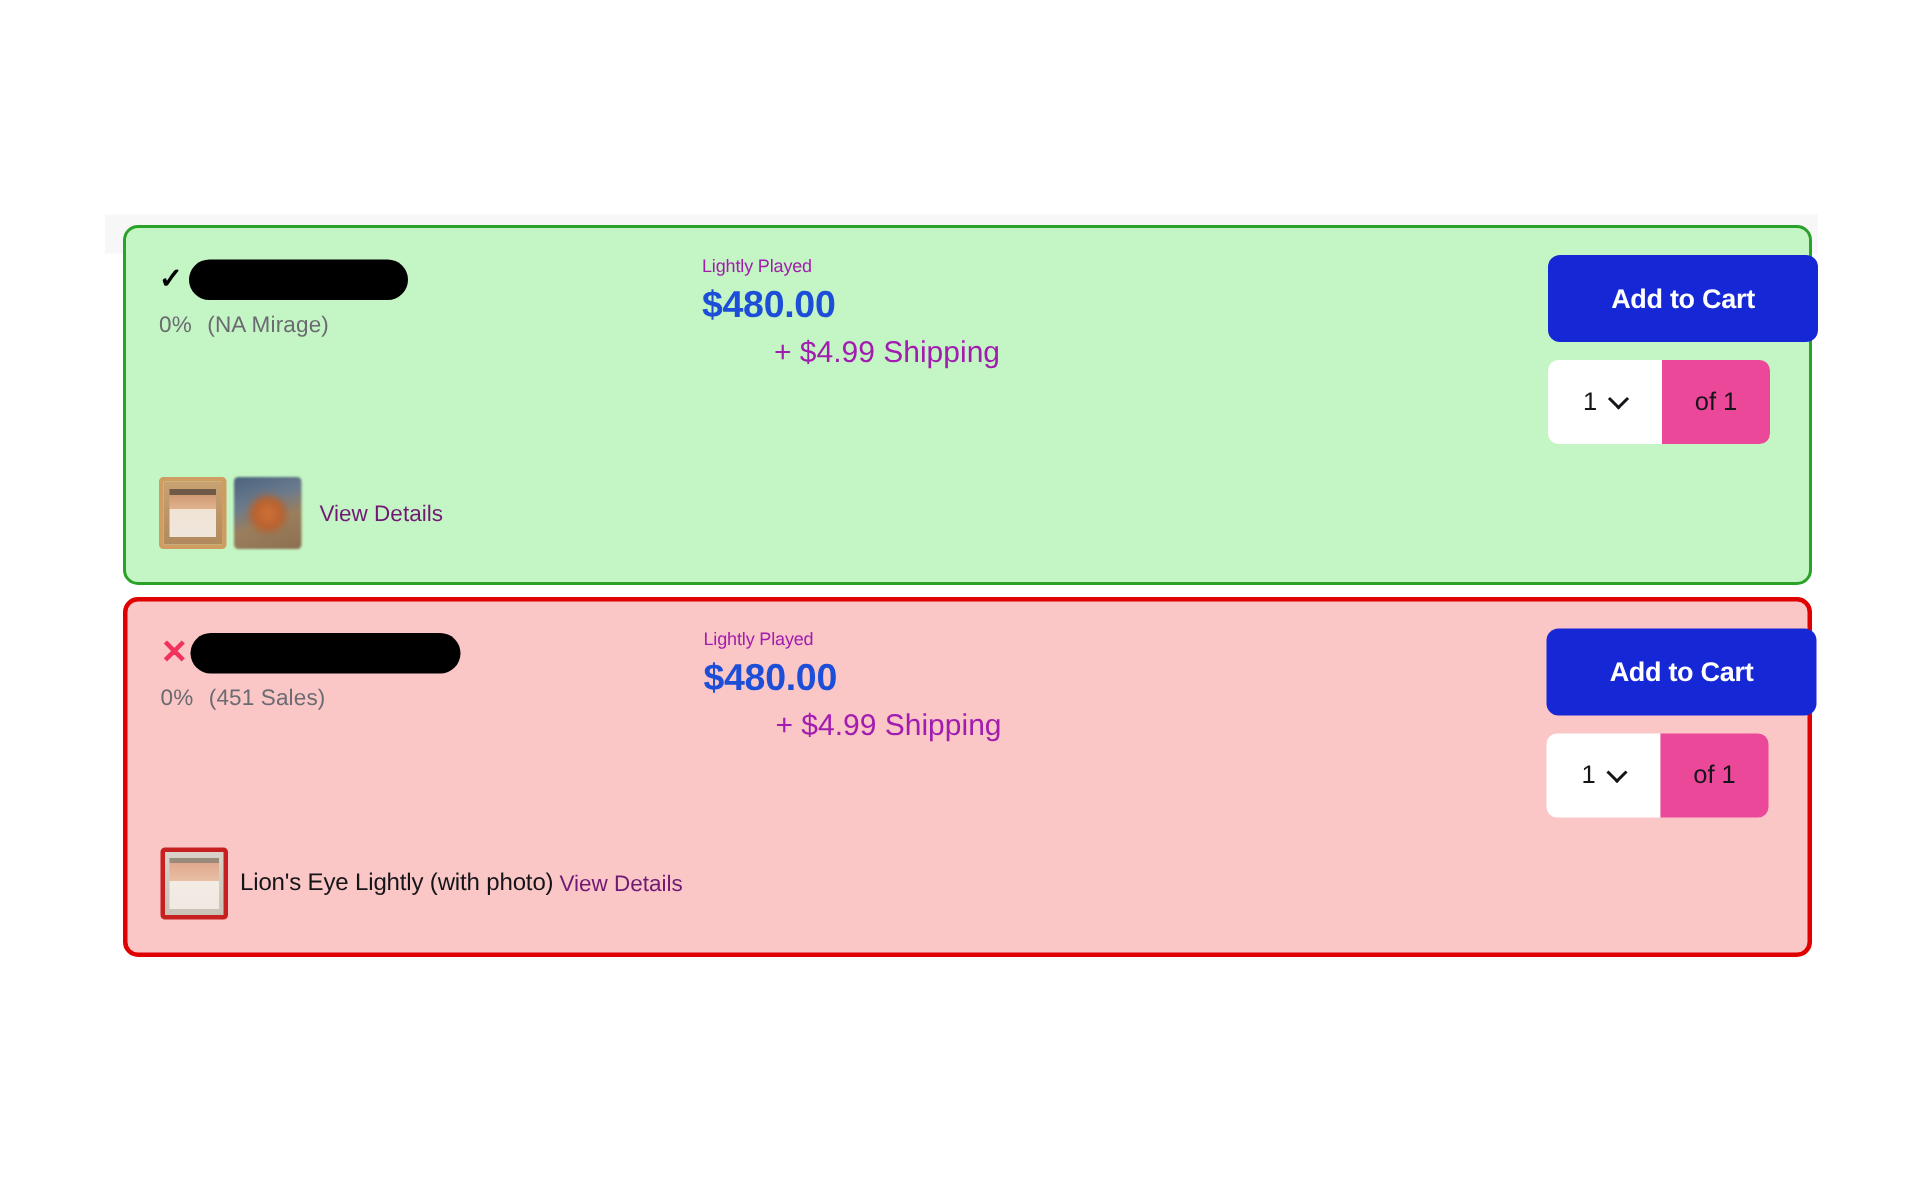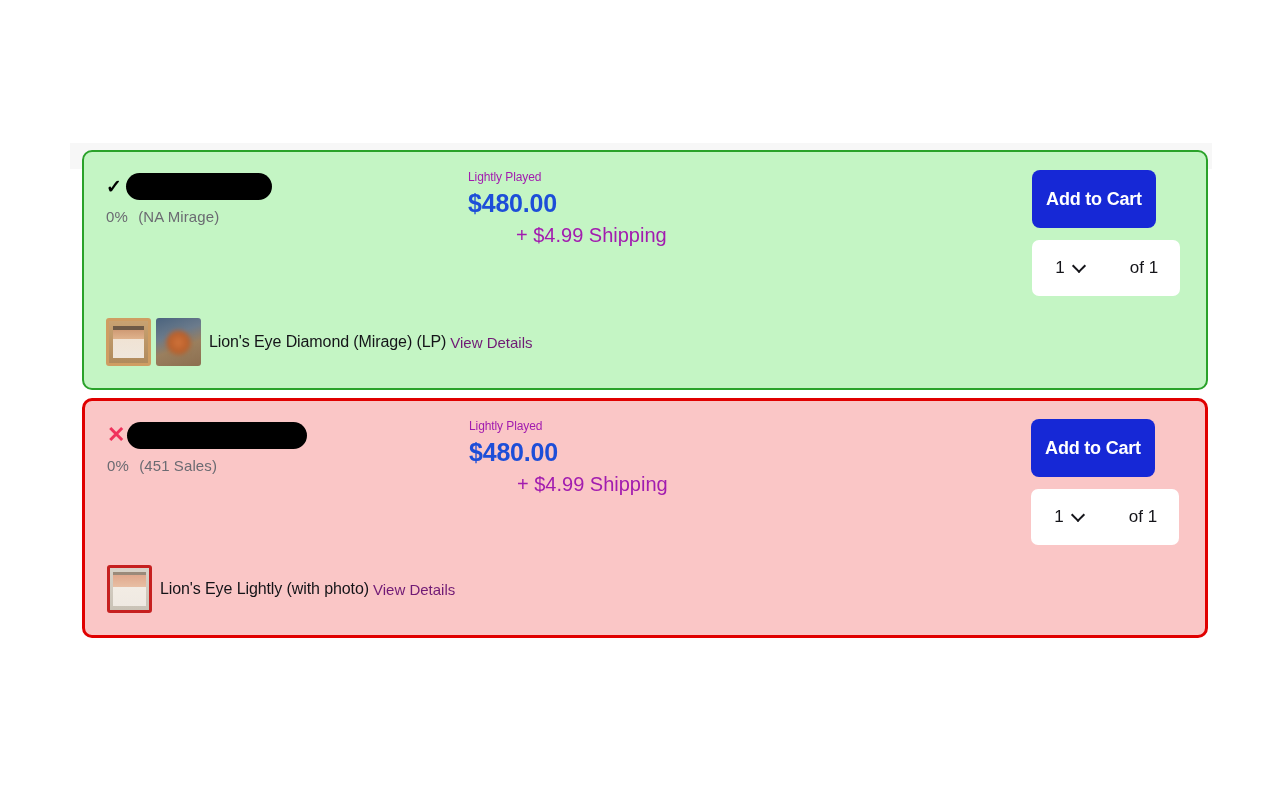--- a/index.html
+++ b/index.html
@@ -140,21 +140,21 @@
   }
   .add-to-cart {
     background: #1628d6;
     color: #ffffff;
     border: none;
     border-radius: 8px;
     font-family: "Liberation Sans", sans-serif;
     font-size: 18px;
     font-weight: 700;
     height: 58px;
-    width: 124px;
+    width: 180px;
     cursor: pointer;
     letter-spacing: -0.2px;
   }
   .qty-row {
     display: flex;
     margin-top: 12px;
     height: 56px;
     width: 148px;
   }
   .qty-select {
@@ -183,21 +183,21 @@
     left: 0;
     top: 0;
     width: 8px;
     height: 8px;
     border-right: 2.2px solid #15151a;
     border-bottom: 2.2px solid #15151a;
     transform: rotate(45deg);
   }
   .qty-total {
     flex: 0 0 72px;
-    background: #ffffff;
+    background: #ec4899;
     border-radius: 0 7px 7px 0;
     display: flex;
     align-items: center;
     justify-content: center;
     font-size: 17px;
     color: #15151a;
   }
 
   
   .product-row {
@@ -320,21 +320,20 @@
           </div>
         </div>
 
       </div>
 
       <div class="product-row">
         <div class="thumbs">
           <div class="thumb card-front"></div>
           <div class="thumb card-photo"></div>
         </div>
-        <span class="product-name">Lion's Eye Diamond (Mirage) (LP)</span>
         <a class="view-details">View Details</a>
       </div>
     </div>
 
     <div class="listing bad">
       <div class="listing-top">
 
         <div class="seller-col">
           <div class="seller-line">
             <span class="status-icon cross">✕</span>

